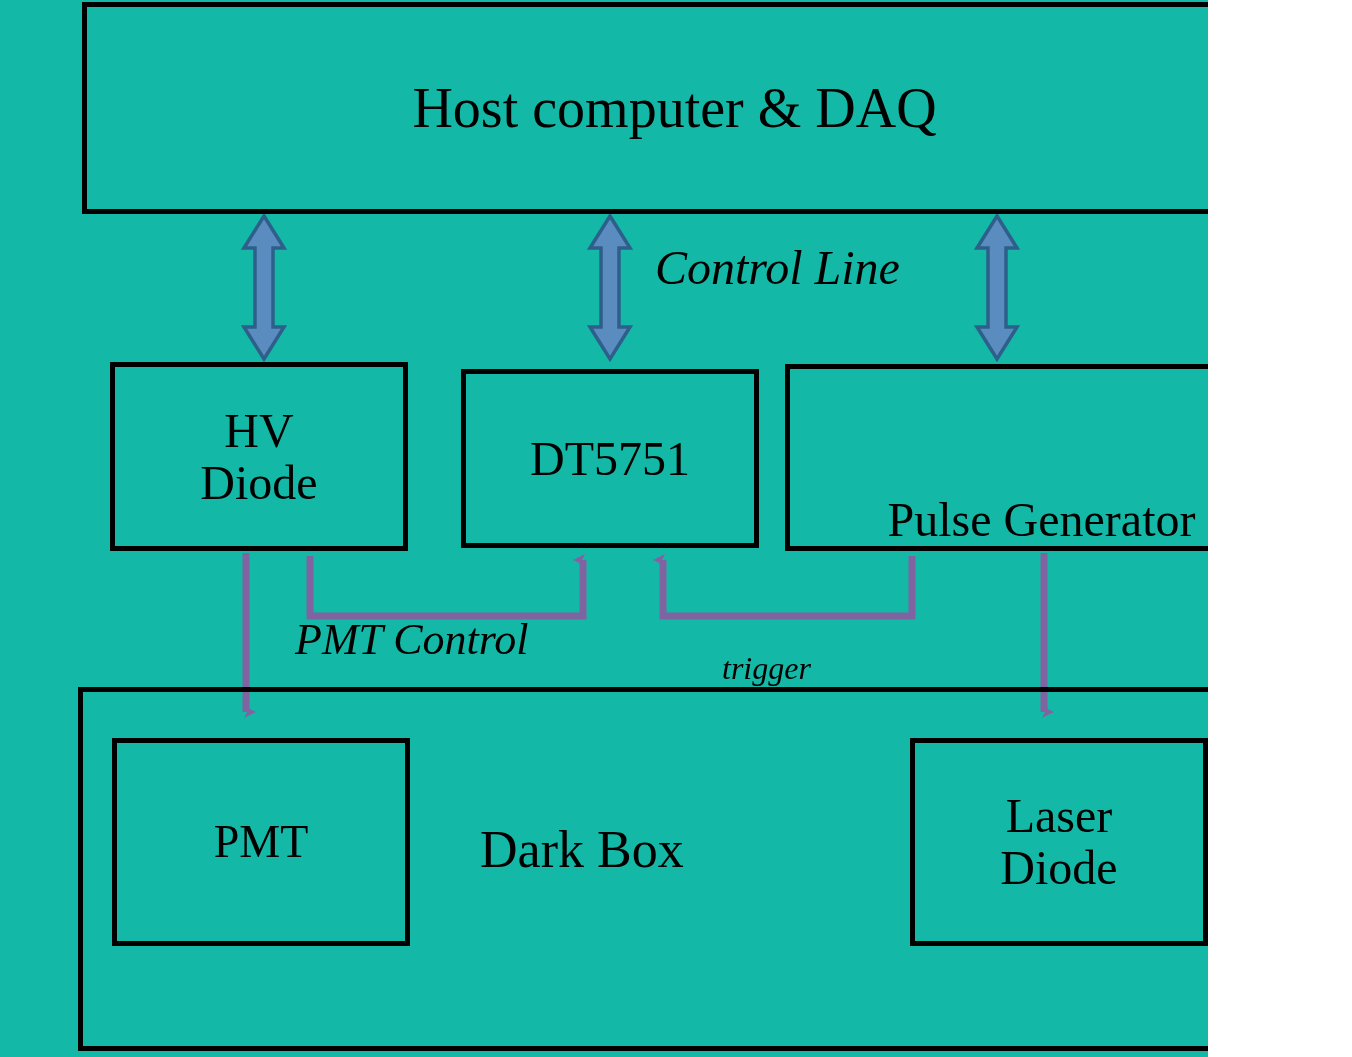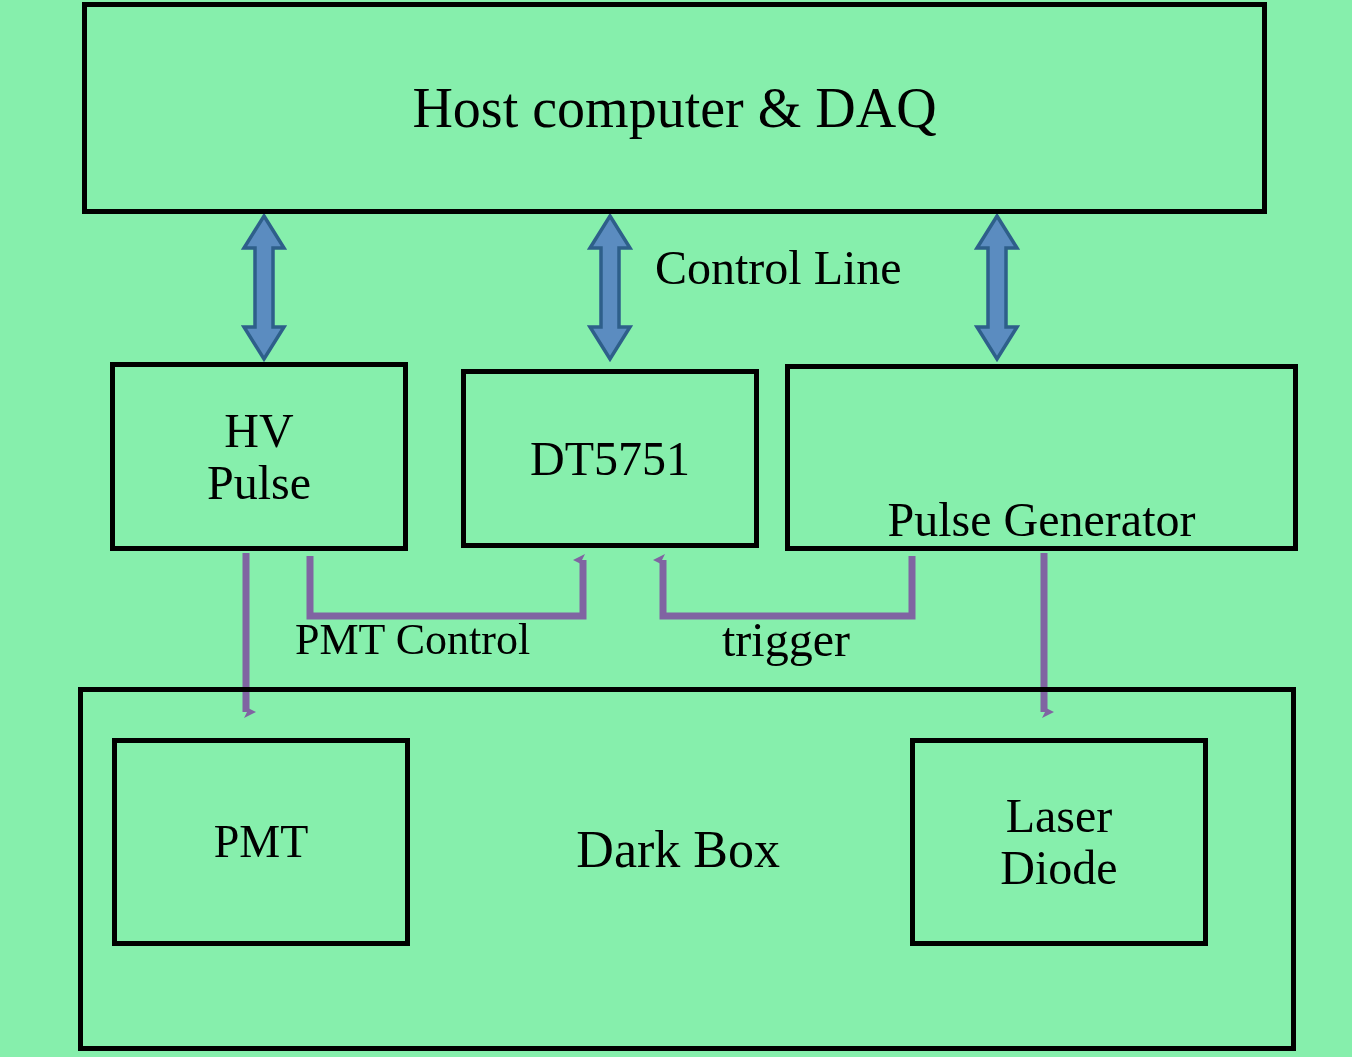--- a/index.html
+++ b/index.html
@@ -6,23 +6,23 @@
   html, body {
     margin: 0;
     padding: 0;
     background: #ffffff;
   }
   body {
     font-family: "Liberation Serif", "DejaVu Serif", serif;
   }
   #canvas {
     position: relative;
-    width: 1352px;
+    width: 1208px;
     height: 1057px;
-    background: #86efac;
+    background: #14b8a6;
     overflow: hidden;
   }
   .box {
     position: absolute;
     box-sizing: border-box;
     border: 5px solid #000000;
     background: transparent;
     display: flex;
     align-items: center;
     justify-content: center;
@@ -32,20 +32,21 @@
   }
   .box-label {
     display: block;
     white-space: pre-line;
   }
   .free-label {
     position: absolute;
     color: #000000;
     white-space: nowrap;
     line-height: 1;
+    font-style: italic;
   }
   svg.overlay {
     position: absolute;
     left: 0;
     top: 0;
     width: 1352px;
     height: 1057px;
     pointer-events: none;
   }
   
@@ -57,36 +58,36 @@
   #pmt-box        { left: 112px; top: 738px; width: 298px;  height: 208px; font-size: 46px; }
   #laser-box      { left: 910px; top: 738px; width: 298px;  height: 208px; font-size: 48px; }
 
   #darkbox-box { align-items: flex-start; justify-content: flex-start; }
   #darkbox-label {
     position: absolute;
     left: 480px;
     top: 820px;
     width: 300px;
     font-size: 52px;
-    text-align: right;
+    text-align: left;
   }
   #control-line-label {
     left: 655px;
     top: 244px;
     font-size: 48px;
   }
   #pmt-signal-label {
     left: 295px;
     top: 618px;
     font-size: 44px;
   }
   #trigger-label {
     left: 722px;
-    top: 616px;
-    font-size: 48px;
+    top: 652px;
+    font-size: 32px;
   }
 </style>
 </head>
 <body>
 
 <div id="canvas">
 
   <svg class="overlay" viewBox="0 0 1352 1057" xmlns="http://www.w3.org/2000/svg">
 
     <defs>
@@ -141,21 +142,21 @@
       <path d="M 1044 553 L 1044 712" fill="none" stroke="#8064A2" stroke-width="7" marker-end="url(#purple-arrow-down)"></path>
     </g>
   </svg>
 
   <div class="box" id="host-box">
     <span class="box-label">Host computer  &amp;  DAQ</span>
   </div>
 
   <div class="box" id="hv-box">
     <span class="box-label">HV
-Pulse</span>
+Diode</span>
   </div>
 
   <div class="box" id="dt-box">
     <span class="box-label">DT5751</span>
   </div>
 
   <div class="box" id="pulse-box">
     <span class="box-label">Pulse Generator</span>
   </div>
 

